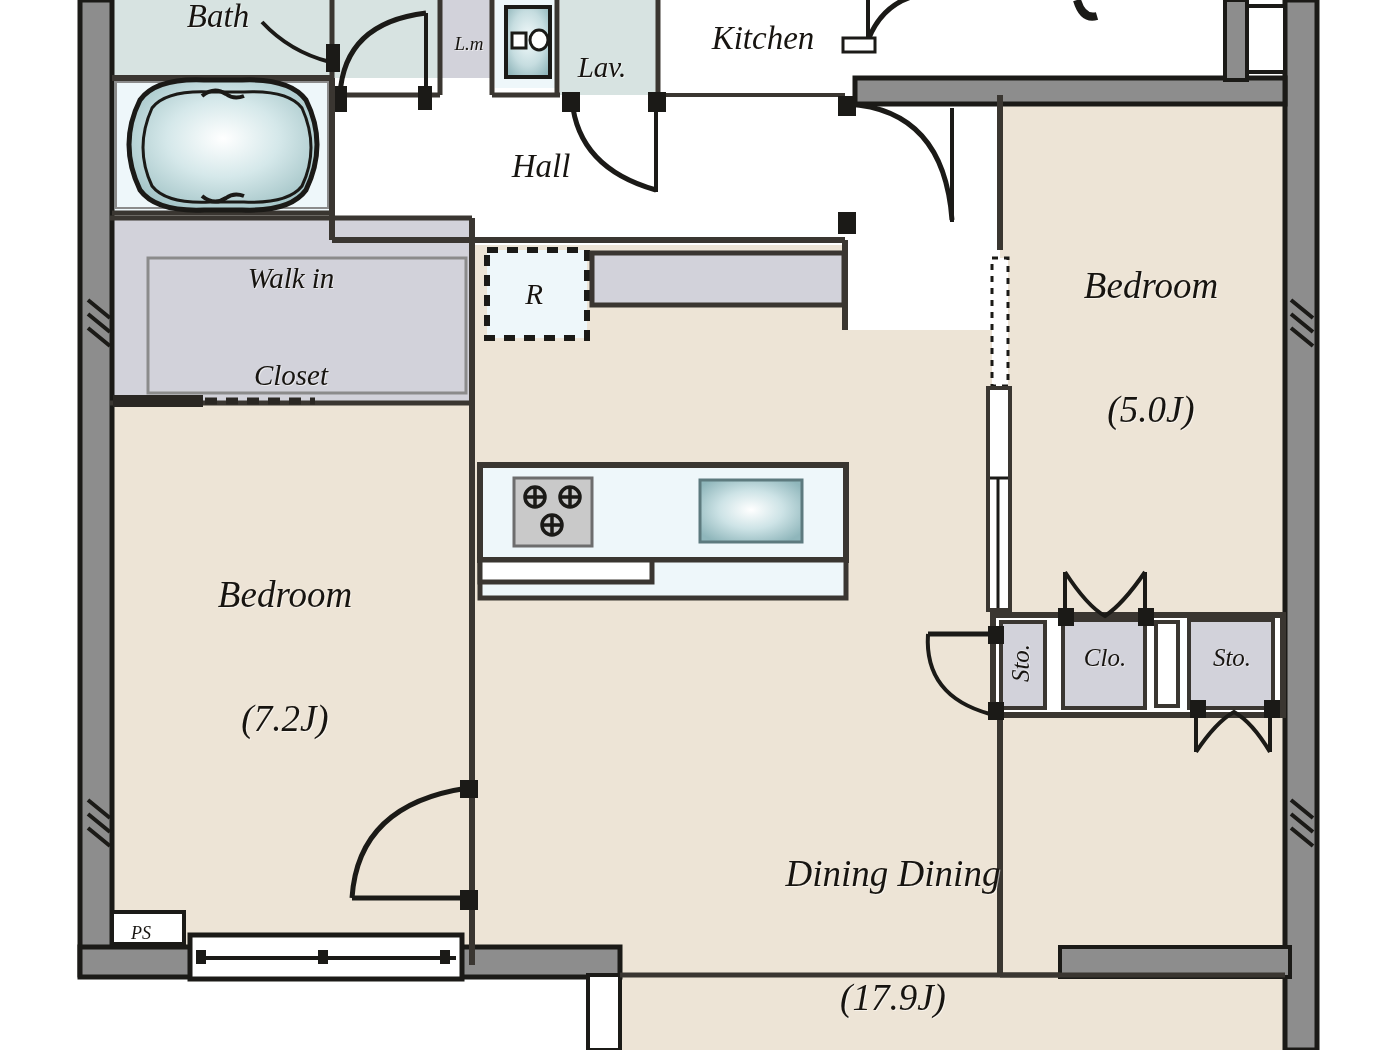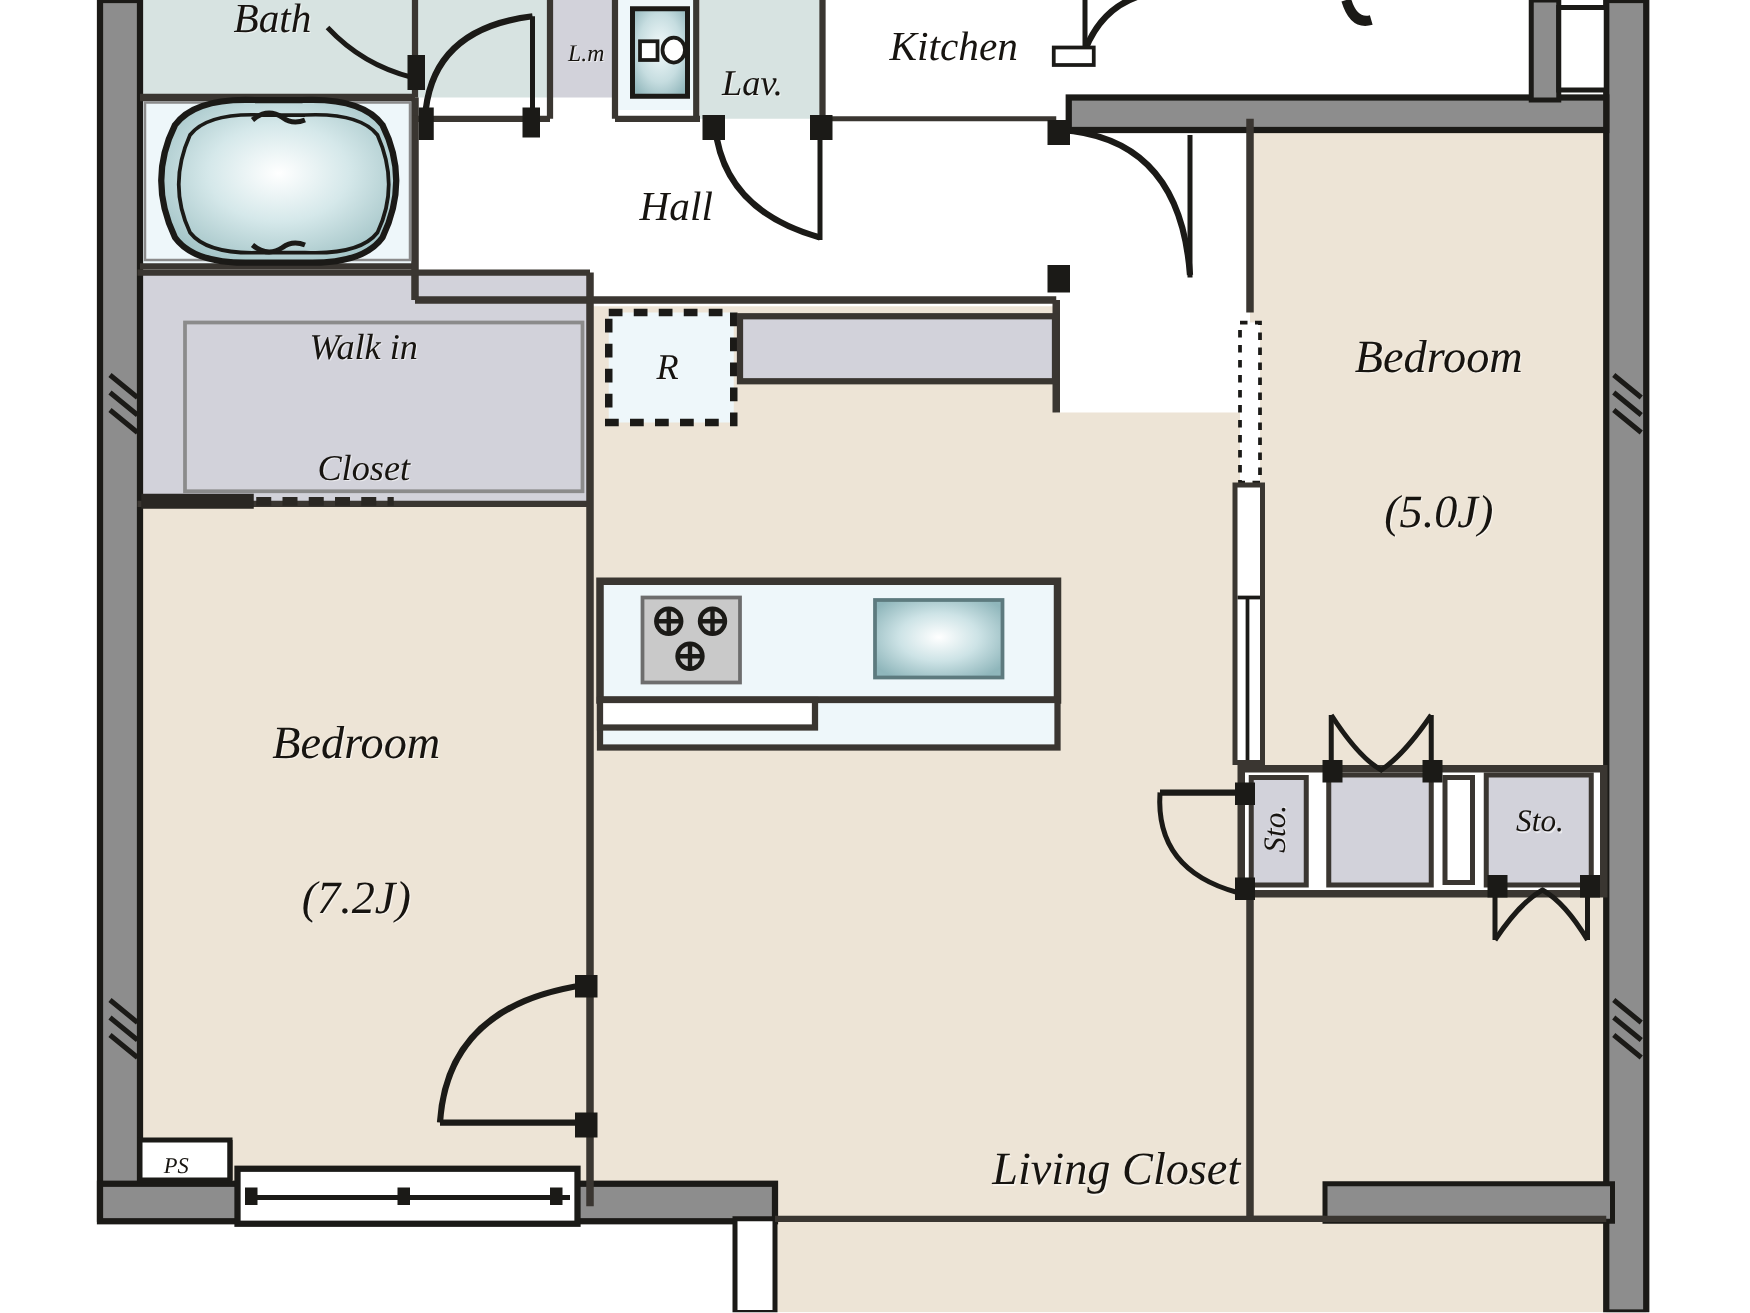--- a/index.html
+++ b/index.html
@@ -338,27 +338,31 @@
     <span class="lbl-name">Bedroom</span>
     <span class="lbl-area">(5.0J)</span>
   </div>
 
   <div class="room-label sz-xl" style="left:285px; top:657px; transform:translate(-50%,-50%);">
     <span class="lbl-name">Bedroom</span>
     <span class="lbl-area">(7.2J)</span>
   </div>
 
   <div class="room-label sz-xl" style="left:893px; top:936px; transform:translate(-50%,-50%);">
-    <span class="lbl-name">Living Closet</span>
+    <span class="lbl-name">Dining Dining</span>
+    <span class="lbl-area">(17.9J)</span>
   </div>
 
   <div class="room-label sz-sm rot-90" style="left:1021px; top:663px; transform:translate(-50%,-50%) rotate(-90deg);">
     <span class="lbl-name">Sto.</span>
   </div>
 
+  <div class="room-label sz-sm" style="left:1105px; top:658px; transform:translate(-50%,-50%);">
+    <span class="lbl-name">Clo.</span>
+  </div>
 
   <div class="room-label sz-sm" style="left:1232px; top:658px; transform:translate(-50%,-50%);">
     <span class="lbl-name">Sto.</span>
   </div>
 
   <div class="room-label sz-xxs" style="left:141px; top:933px; transform:translate(-50%,-50%);">
     <span class="lbl-name">PS</span>
   </div>
 
 </div>

